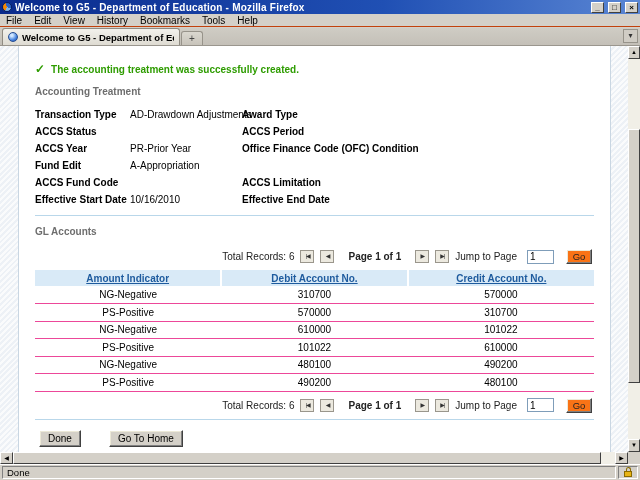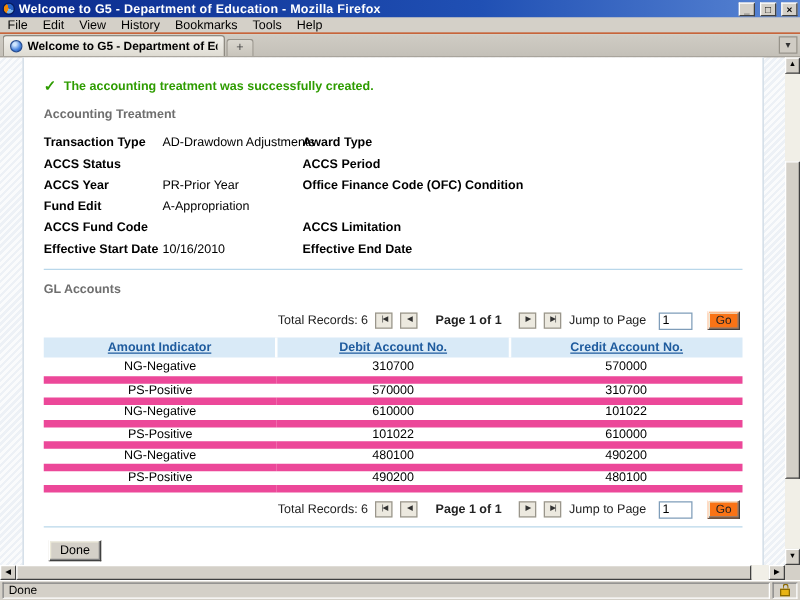--- a/index.html
+++ b/index.html
@@ -71,21 +71,21 @@
     padding:0 2px; font-family:"Liberation Sans",sans-serif; margin-left:4px; }
   .go-btn { width:26px; height:15px; background:#f97316; border:1px solid;
     border-color:#fff #404040 #404040 #fff; box-shadow:inset -1px -1px 0 #808080, inset 1px 1px 0 #ece9d8;
     font-size:9.5px; text-align:center; line-height:13px; margin-left:6px; }
   
   .gltable { width:100%; border-collapse:collapse; table-layout:fixed; }
   .gltable th { background:#d9eaf7; height:16px; font-size:10px; font-weight:bold;
     text-decoration:underline; color:#1e5b9e; border-left:2px solid #fff; }
   .gltable th:first-child { border-left:none; }
   .gltable td { height:17.5px; text-align:center; font-size:10px;
-    border-bottom:6px solid #ec4899; }
+    border-bottom:1px solid #ec4899; }
   
   .btn-row { display:flex; gap:28px; margin:8px 0 0 4px; }
   .win-btn { min-width:36px; height:17px; background:#d4d0c8; border:1px solid;
     border-color:#fff #404040 #404040 #fff; box-shadow:inset -1px -1px 0 #808080, inset 1px 1px 0 #ece9d8;
     font-size:10px; padding:0 8px; text-align:center; line-height:15px; }
   
   .vscroll { position:absolute; top:46px; right:0; width:12px; height:406px; background:#f1efe7; }
   .sb-btn { position:absolute; width:12px; height:13px; background:#d4d0c8;
     border:1px solid; border-color:#fff #404040 #404040 #fff;
     font-size:6px; text-align:center; line-height:11px; color:#000; }
@@ -247,20 +247,21 @@
       <span class="pg-btn">▶|</span>
       <span>Jump to Page</span>
       <input class="jump-input" value="1" style="">
       <span class="go-btn">Go</span>
     </div>
 
     <hr class="divider">
 
     <div class="btn-row">
       <span class="win-btn">Done</span>
+      <span class="win-btn">Go To Home</span>
     </div>
 
   </div>
 </div>
 
 <div class="vscroll">
   <div class="sb-btn up">▲</div>
   <div class="v-thumb"></div>
   <div class="sb-btn down">▼</div>
 </div>

